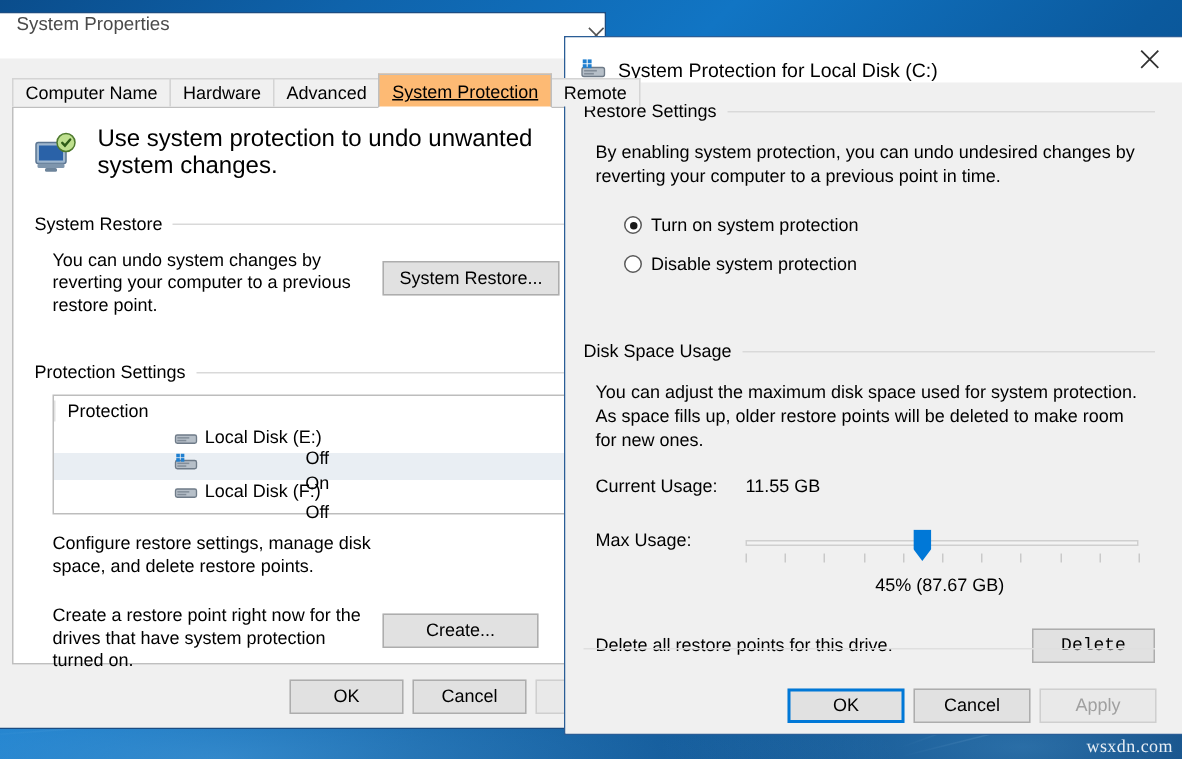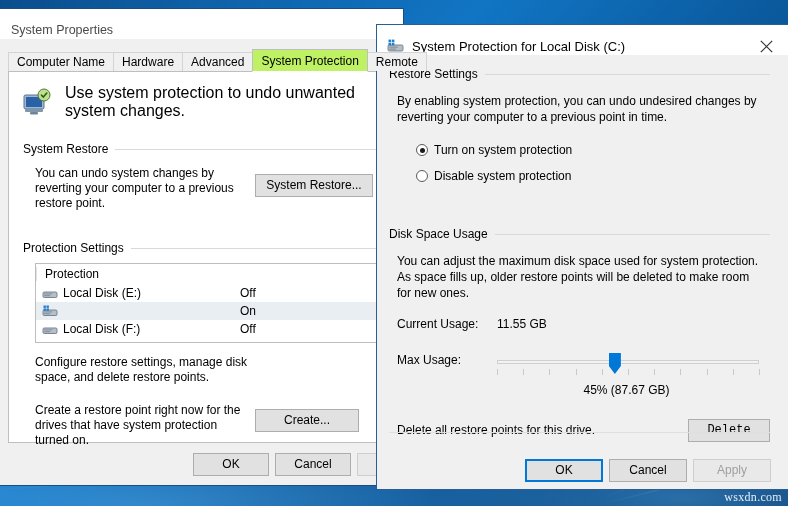--- a/index.html
+++ b/index.html
@@ -59,21 +59,20 @@
   .window {
     position: absolute;
     background: #f0f0f0;
     border: 1px solid #1b4c82;
     box-sizing: border-box;
   }
   .titlebar {
     height: 42px;
     background: #ffffff;
     display: flex;
-    align-items: center;
     box-sizing: border-box;
   }
   .titlebar .title {
     font-size: 12.5px;
     color: #1b1b1b;
     white-space: nowrap;
     overflow: hidden;
   }
   .win-close {
     width: 44px;
@@ -122,26 +121,27 @@
     border: 1px solid #d4d4d4;
     border-bottom: none;
     color: #000;
     white-space: nowrap;
     box-sizing: border-box;
     margin-right: -1px;
   }
   .tab.active {
     height: 23px;
     line-height: 23px;
-    background: #bef264;
+    background: #fdba74;
     border: 1px solid #bfbfbf;
     border-bottom: 1px solid #ffffff;
     margin-bottom: -1px;
     position: relative;
     z-index: 4;
+    text-decoration: underline;
   }
   .tabpage {
     position: absolute;
     left: 8px; right: 8px;
     top: 32px;
     bottom: 42px;
     background: #ffffff;
     border: 1px solid #bfbfbf;
     box-sizing: border-box;
   }
@@ -198,20 +198,21 @@
     background: #ffffff;
     font-size: 12px;
   }
   .lv-header .col1 { width: 196px; padding-left: 6px; box-sizing: border-box; }
   .lv-header .col2 { flex: 1; padding-left: 8px; border-left: 1px solid #e2e2e2; height: 14px; line-height: 14px; box-sizing: border-box;}
   .lv-row {
     display: flex;
     height: 18px;
     align-items: center;
     font-size: 12px;
+    flex-direction: column;
   }
   .lv-row.selected { background: #e9eef3; }
   .lv-row .col1 { width: 196px; display: flex; align-items: center; padding-left: 6px; box-sizing: border-box; }
   .lv-row .col2 { flex: 1; padding-left: 8px; box-sizing: border-box; }
   .drive-ico { width: 16px; height: 13px; margin-right: 5px; flex: none; }
 
   .btnbar {
     position: absolute;
     left: 0; right: 0; bottom: 0;
     height: 42px;

